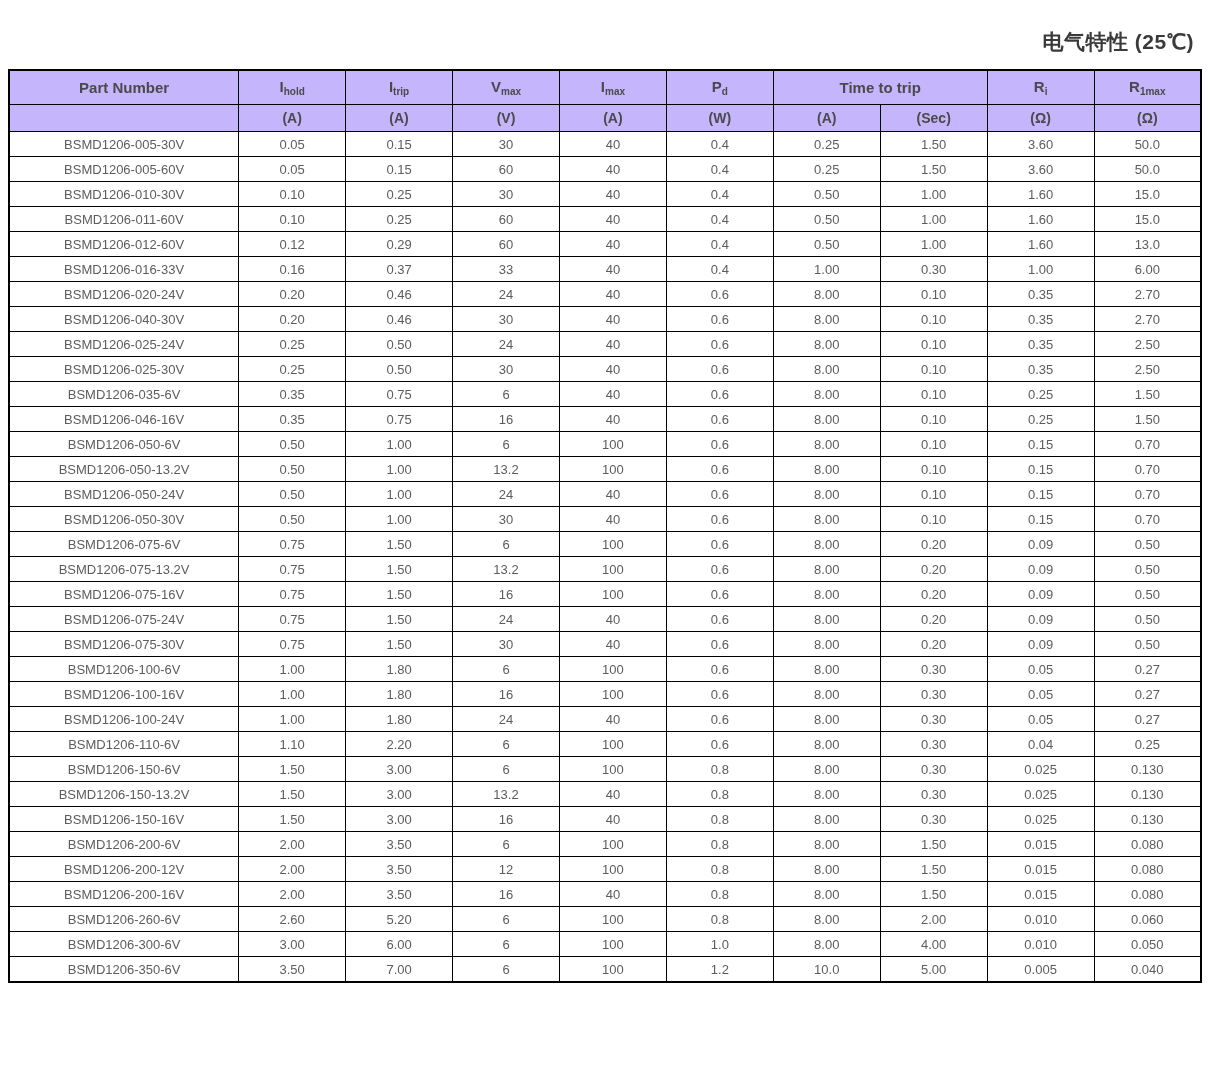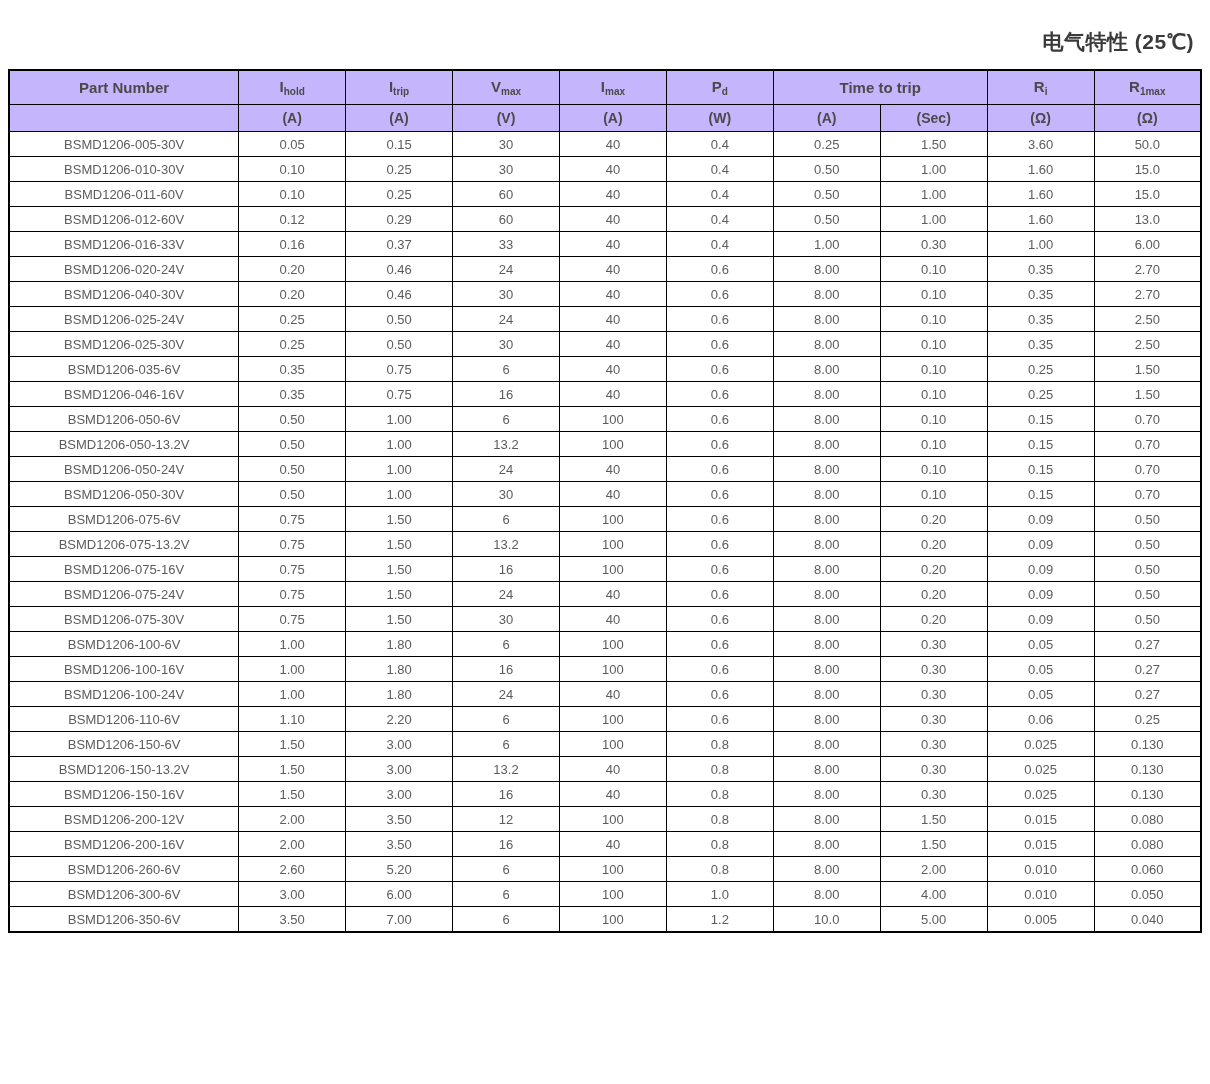--- a/index.html
+++ b/index.html
@@ -119,20 +119,32 @@
           <td>0.15</td>
           <td>30</td>
           <td>40</td>
           <td>0.4</td>
           <td>0.25</td>
           <td>1.50</td>
           <td>3.60</td>
           <td>50.0</td>
         </tr>
         <tr>
+          <td>BSMD1206-005-60V</td>
+          <td>0.05</td>
+          <td>0.15</td>
+          <td>60</td>
+          <td>40</td>
+          <td>0.4</td>
+          <td>0.25</td>
+          <td>1.50</td>
+          <td>3.60</td>
+          <td>50.0</td>
+        </tr>
+        <tr>
           <td>BSMD1206-010-30V</td>
           <td>0.10</td>
           <td>0.25</td>
           <td>30</td>
           <td>40</td>
           <td>0.4</td>
           <td>0.50</td>
           <td>1.00</td>
           <td>1.60</td>
           <td>15.0</td>
@@ -391,21 +403,21 @@
         </tr>
         <tr>
           <td>BSMD1206-110-6V</td>
           <td>1.10</td>
           <td>2.20</td>
           <td>6</td>
           <td>100</td>
           <td>0.6</td>
           <td>8.00</td>
           <td>0.30</td>
-          <td>0.06</td>
+          <td>0.04</td>
           <td>0.25</td>
         </tr>
         <tr>
           <td>BSMD1206-150-6V</td>
           <td>1.50</td>
           <td>3.00</td>
           <td>6</td>
           <td>100</td>
           <td>0.8</td>
           <td>8.00</td>
@@ -429,20 +441,32 @@
           <td>BSMD1206-150-16V</td>
           <td>1.50</td>
           <td>3.00</td>
           <td>16</td>
           <td>40</td>
           <td>0.8</td>
           <td>8.00</td>
           <td>0.30</td>
           <td>0.025</td>
           <td>0.130</td>
+        </tr>
+        <tr>
+          <td>BSMD1206-200-6V</td>
+          <td>2.00</td>
+          <td>3.50</td>
+          <td>6</td>
+          <td>100</td>
+          <td>0.8</td>
+          <td>8.00</td>
+          <td>1.50</td>
+          <td>0.015</td>
+          <td>0.080</td>
         </tr>
         <tr>
           <td>BSMD1206-200-12V</td>
           <td>2.00</td>
           <td>3.50</td>
           <td>12</td>
           <td>100</td>
           <td>0.8</td>
           <td>8.00</td>
           <td>1.50</td>

